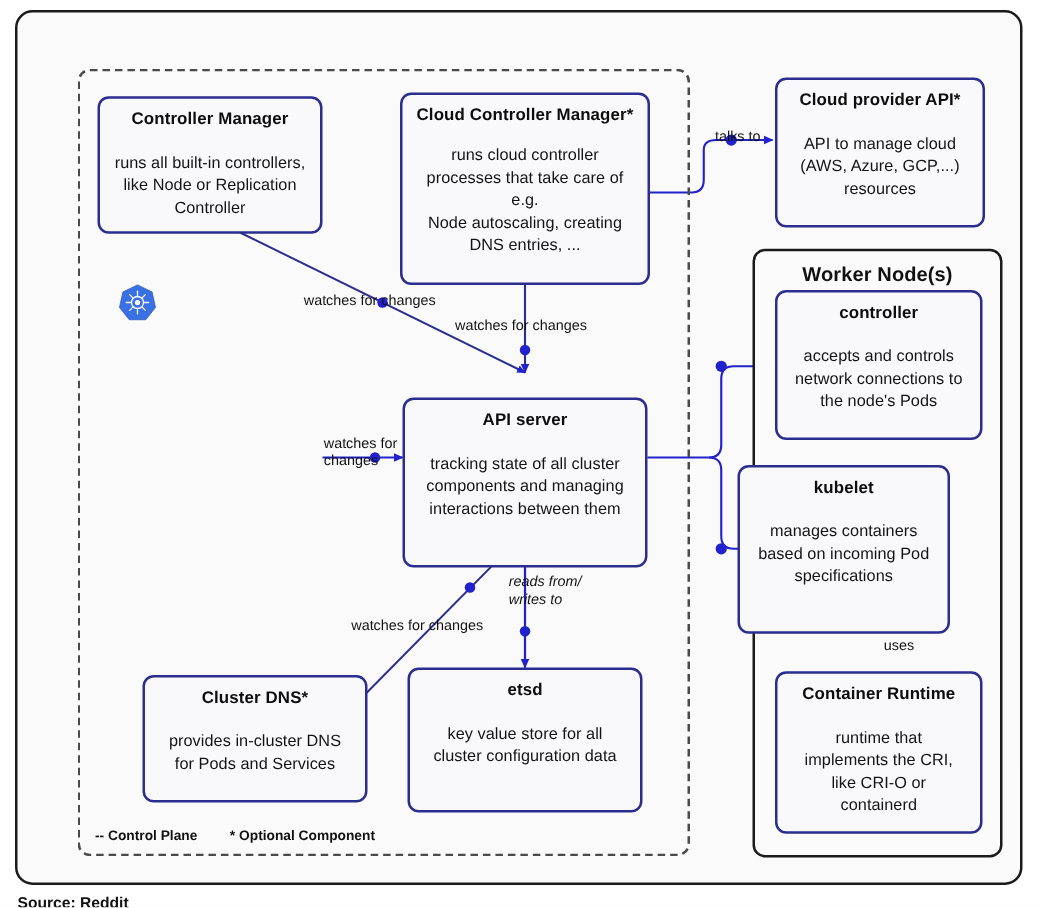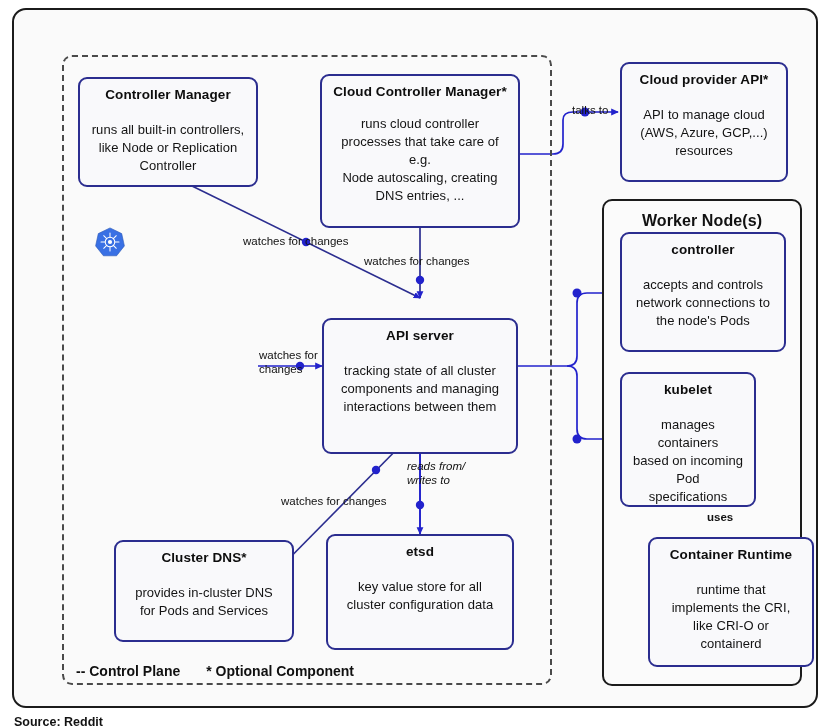--- a/index.html
+++ b/index.html
@@ -95,21 +95,21 @@
     text-align: left;
   }
 
   
   .legend {
     position: absolute;
     left: 76px; top: 663px;
     display: flex;
     align-items: center;
     gap: 26px;
-    font-size: 14px;
+    font-size: 11px;
     font-weight: bold;
     color: #101010;
   }
   .legend span { white-space: pre; }
 
   
   .k8s-logo {
     position: absolute;
     left: 95px; top: 227px;
     width: 30px; height: 30px;
@@ -247,28 +247,28 @@
     <div class="worker-node-title">Worker Node(s)</div>
   </div>
 
   <div class="box gap-lg" style="left:620px; top:232px; width:166px; height:120px;">
     <div class="box-title">controller</div>
     <div class="box-desc" style="white-space:pre-line;">accepts and controls
 network connections to
 the node's Pods</div>
   </div>
 
-  <div class="box gap-lg" style="left:620px; top:372px; width:136px; height:135px;">
+  <div class="box gap-lg" style="left:590px; top:372px; width:170px; height:135px;">
     <div class="box-title">kubelet</div>
     <div class="box-desc" style="white-space:pre-line;">manages containers
 based on incoming Pod
 specifications</div>
   </div>
 
-  <div class="box gap-lg" style="left:620px; top:537px; width:166px; height:130px;margin-left:28px;">
+  <div class="box gap-lg" style="left:620px; top:537px; width:166px; height:130px;">
     <div class="box-title">Container Runtime</div>
     <div class="box-desc" style="white-space:pre-line;">runtime that
 implements the CRI,
 like CRI-O or
 containerd</div>
   </div>
 
   <div class="conn-label" style="left:572px; top:103px;">talks to</div>
 
   <div class="conn-label" style="left:364px; top:254px;">watches for changes</div>
@@ -276,17 +276,17 @@
   <div class="conn-label" style="left:243px; top:234px;">watches for changes</div>
 
   <div class="conn-label" style="left:259px; top:348px;">watches for
 changes</div>
 
   <div class="conn-label" style="left:407px; top:459px;font-style:italic;">reads from/
 writes to</div>
 
   <div class="conn-label" style="left:281px; top:494px;">watches for changes</div>
 
-  <div class="conn-label" style="left:707px; top:510px;font-weight:bold;">uses</div>
+  <div class="conn-label" style="left:707px; top:510px;">uses</div>
 
   <div class="source-caption">Source: Reddit</div>
 
 </div>
 
 </body></html>

